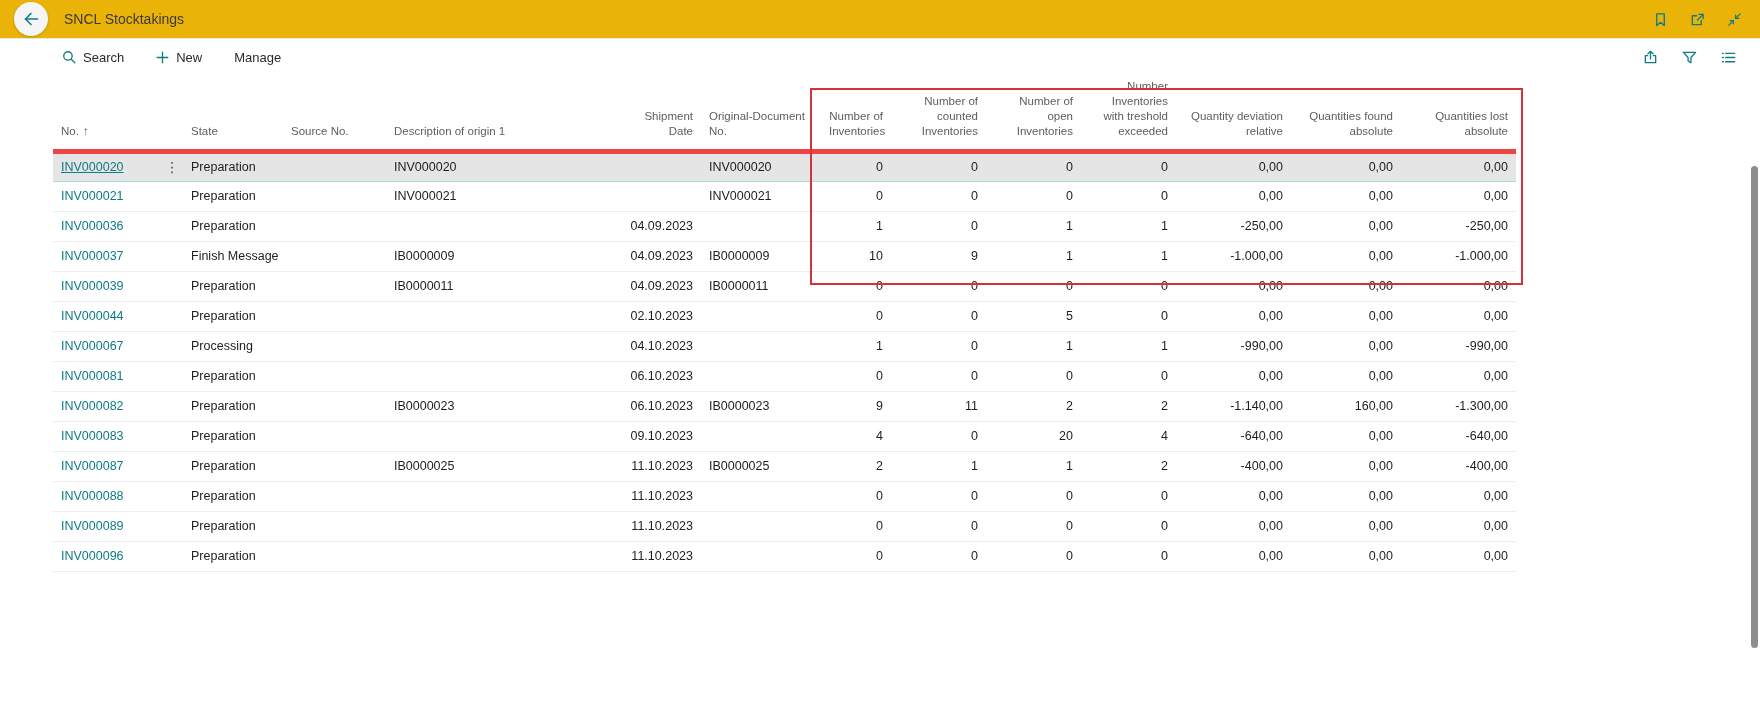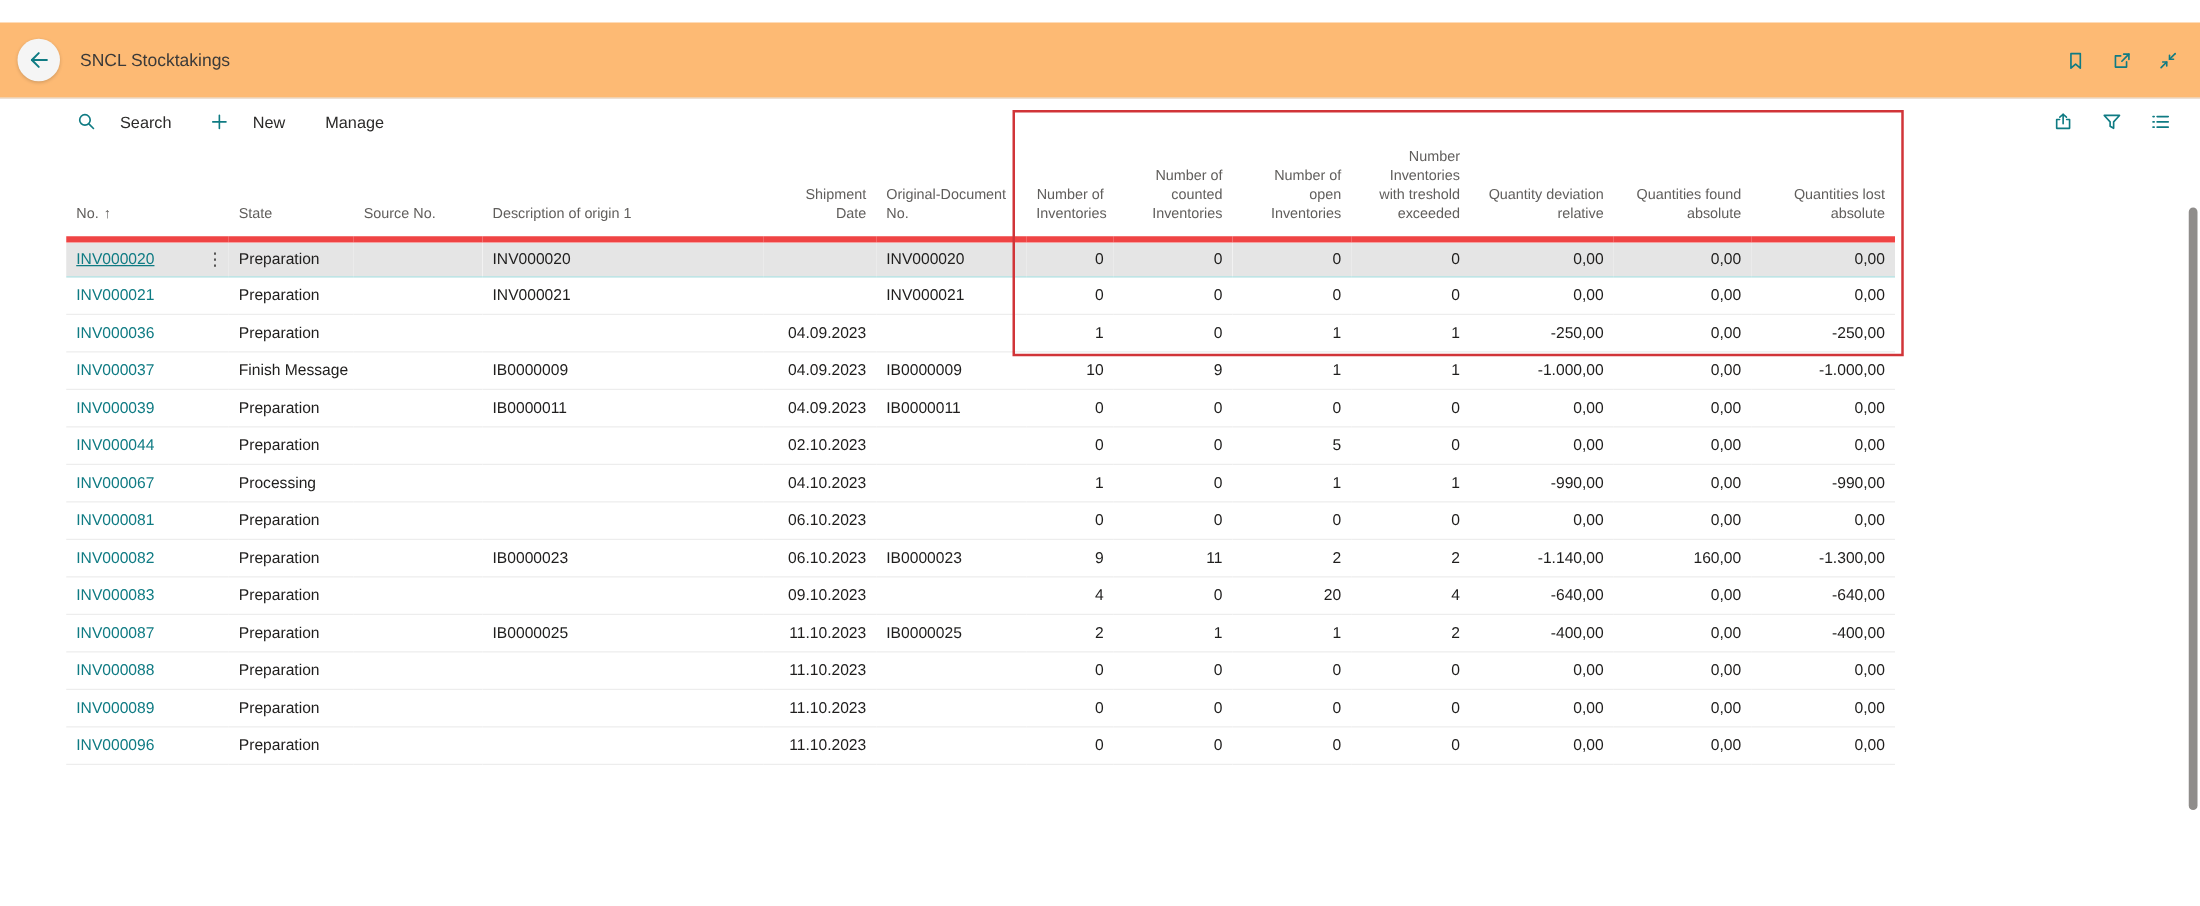--- a/index.html
+++ b/index.html
@@ -6,40 +6,39 @@
   * { box-sizing: border-box; }
   html,body { margin:0; padding:0; }
   body {
     width:1760px; height:725px; overflow:hidden; position:relative;
     background:#ffffff; color:#252423;
     font-family:"Liberation Sans", sans-serif;
   }
 
   
   .top-bar{
-    height:61px; display:flex; align-items:center;
-    padding:0 18px 0 14px; background:#fdba74;
+    height:39px; display:flex; align-items:center;
+    padding:0 18px 0 14px; background:#eab308;
     border-bottom:1px solid #e8e8e8;
-    margin-top:18px;
   }
   .back-btn{
     width:34px; height:34px; border-radius:50%; border:none; cursor:pointer;
     background:#f5f5f5; color:#0f7b83; display:flex; align-items:center; justify-content:center;
     box-shadow:0 1px 3px rgba(0,0,0,.18); margin-right:16px; flex:0 0 auto;
   }
   .page-title{ font-size:14px; color:#3b3a39; }
   .top-icons{ margin-left:auto; display:flex; gap:22px; color:#0f7b83; }
   .icon-btn{ display:flex; align-items:center; cursor:pointer; background:none; border:none; color:#0f7b83; padding:0; }
 
   
   .toolbar{
     height:36px; display:flex; align-items:center;
     padding:0 24px 0 62px; font-size:13px; color:#2b2a29;
   }
-  .tb-item{ display:flex; align-items:center; gap:20px; margin-right:32px; cursor:pointer; white-space:nowrap;justify-content:flex-end; }
+  .tb-item{ display:flex; align-items:center; gap:7px; margin-right:32px; cursor:pointer; white-space:nowrap;justify-content:flex-end; }
   .tb-item .t-icon{ display:flex; align-items:center; color:#0f7b83; }
   .tb-right{ margin-left:auto; display:flex; gap:24px; color:#0f7b83; }
 
   
   .grid-wrap{ margin-left:53px; width:1463px; }
   table{ border-collapse:collapse; table-layout:fixed; width:100%; }
   thead th{
     font-weight:400; font-size:11.5px; color:#605e5c; line-height:1.3;
     vertical-align:bottom; text-align:left; padding:4px 8px 10px 8px; height:72px;
     border-bottom:5px solid #ef4444; cursor:pointer;

